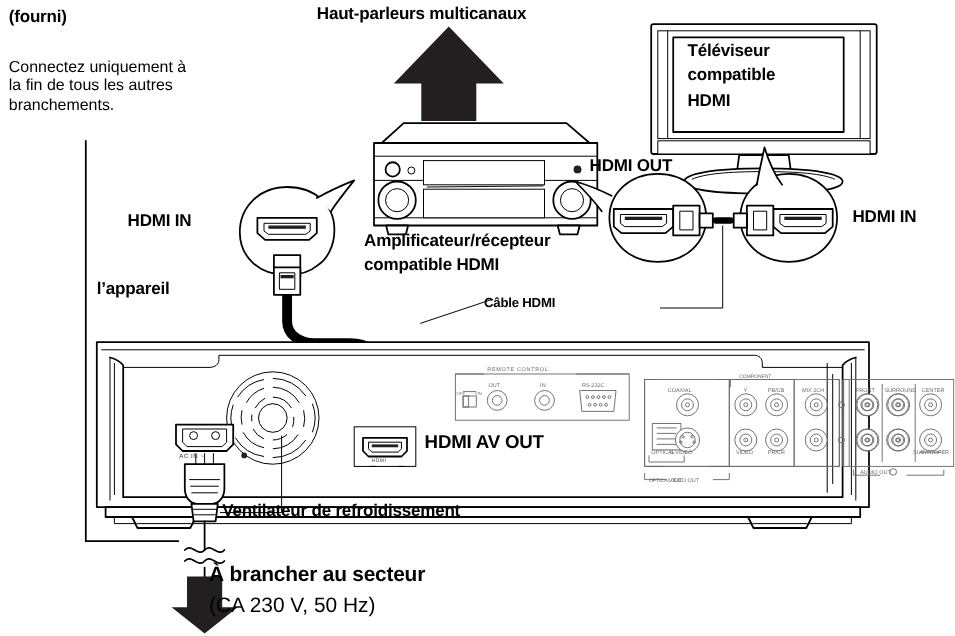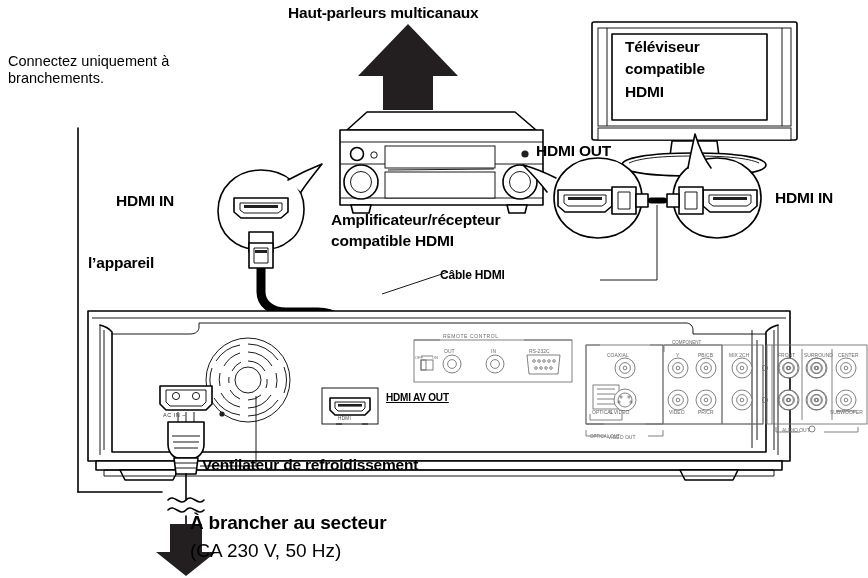--- a/index.html
+++ b/index.html
@@ -397,23 +397,25 @@
   <g>
     <rect class="grey" x="586" y="345" width="177" height="79" fill="none"></rect>
   </g>
 
   <g>
     <path class="grey" d="M766,345 L766,424"></path>
   </g>
 </svg>
 
 <div class="abs lbl" style="left:8px;top:7px;font-size:15.5px;width:220px;">
+  <div>(fourni)</div>
 </div>
 <div class="abs lbl-reg" style="left:8px;top:53px;font-size:14.5px;width:225px;">
   <div>Connectez uniquement à</div>
+  <div>la fin de tous les autres</div>
   <div>branchements.</div>
 </div>
 
 <div class="abs lbl" style="left:288px;top:4px;font-size:15.5px;">Haut-parleurs multicanaux</div>
 
 <div class="abs lbl" style="left:625px;top:36px;font-size:15.5px;line-height:1.45;">
   <div>Téléviseur</div>
   <div>compatible</div>
   <div>HDMI</div>
 </div>
@@ -428,21 +430,21 @@
   <div>Amplificateur/récepteur</div>
   <div>compatible HDMI</div>
 </div>
 
 <div class="abs lbl" style="left:88px;top:252px;font-size:15.5px;line-height:1.4;">
   <div>l’appareil</div>
 </div>
 
 <div class="abs lbl" style="left:440px;top:268px;font-size:12px;">Câble HDMI</div>
 
-<div class="abs lbl" style="left:386px;top:392px;font-size:10px;text-decoration:underline;">HDMI AV OUT</div>
+<div class="abs lbl" style="left:386px;top:392px;font-size:17px;">HDMI AV OUT</div>
 
 <div class="abs lbl" style="left:202px;top:456px;font-size:15.5px;">Ventilateur de refroidissement</div>
 
 <div class="abs lbl" style="left:190px;top:512px;font-size:19px;">À brancher au secteur</div>
 <div class="abs lbl-reg" style="left:190px;top:540px;font-size:19px;">(CA 230 V, 50 Hz)</div>
 
 <div class="abs" style="left:443px;top:333px;font-size:5px;color:#6b6b6b;letter-spacing:0.6px;">REMOTE CONTROL</div>
 <div class="abs" style="left:444px;top:348px;font-size:5px;color:#6b6b6b;">OUT</div>
 <div class="abs" style="left:491px;top:348px;font-size:5px;color:#6b6b6b;">IN</div>
 <div class="abs" style="left:529px;top:348px;font-size:5px;color:#6b6b6b;">RS-232C</div>

